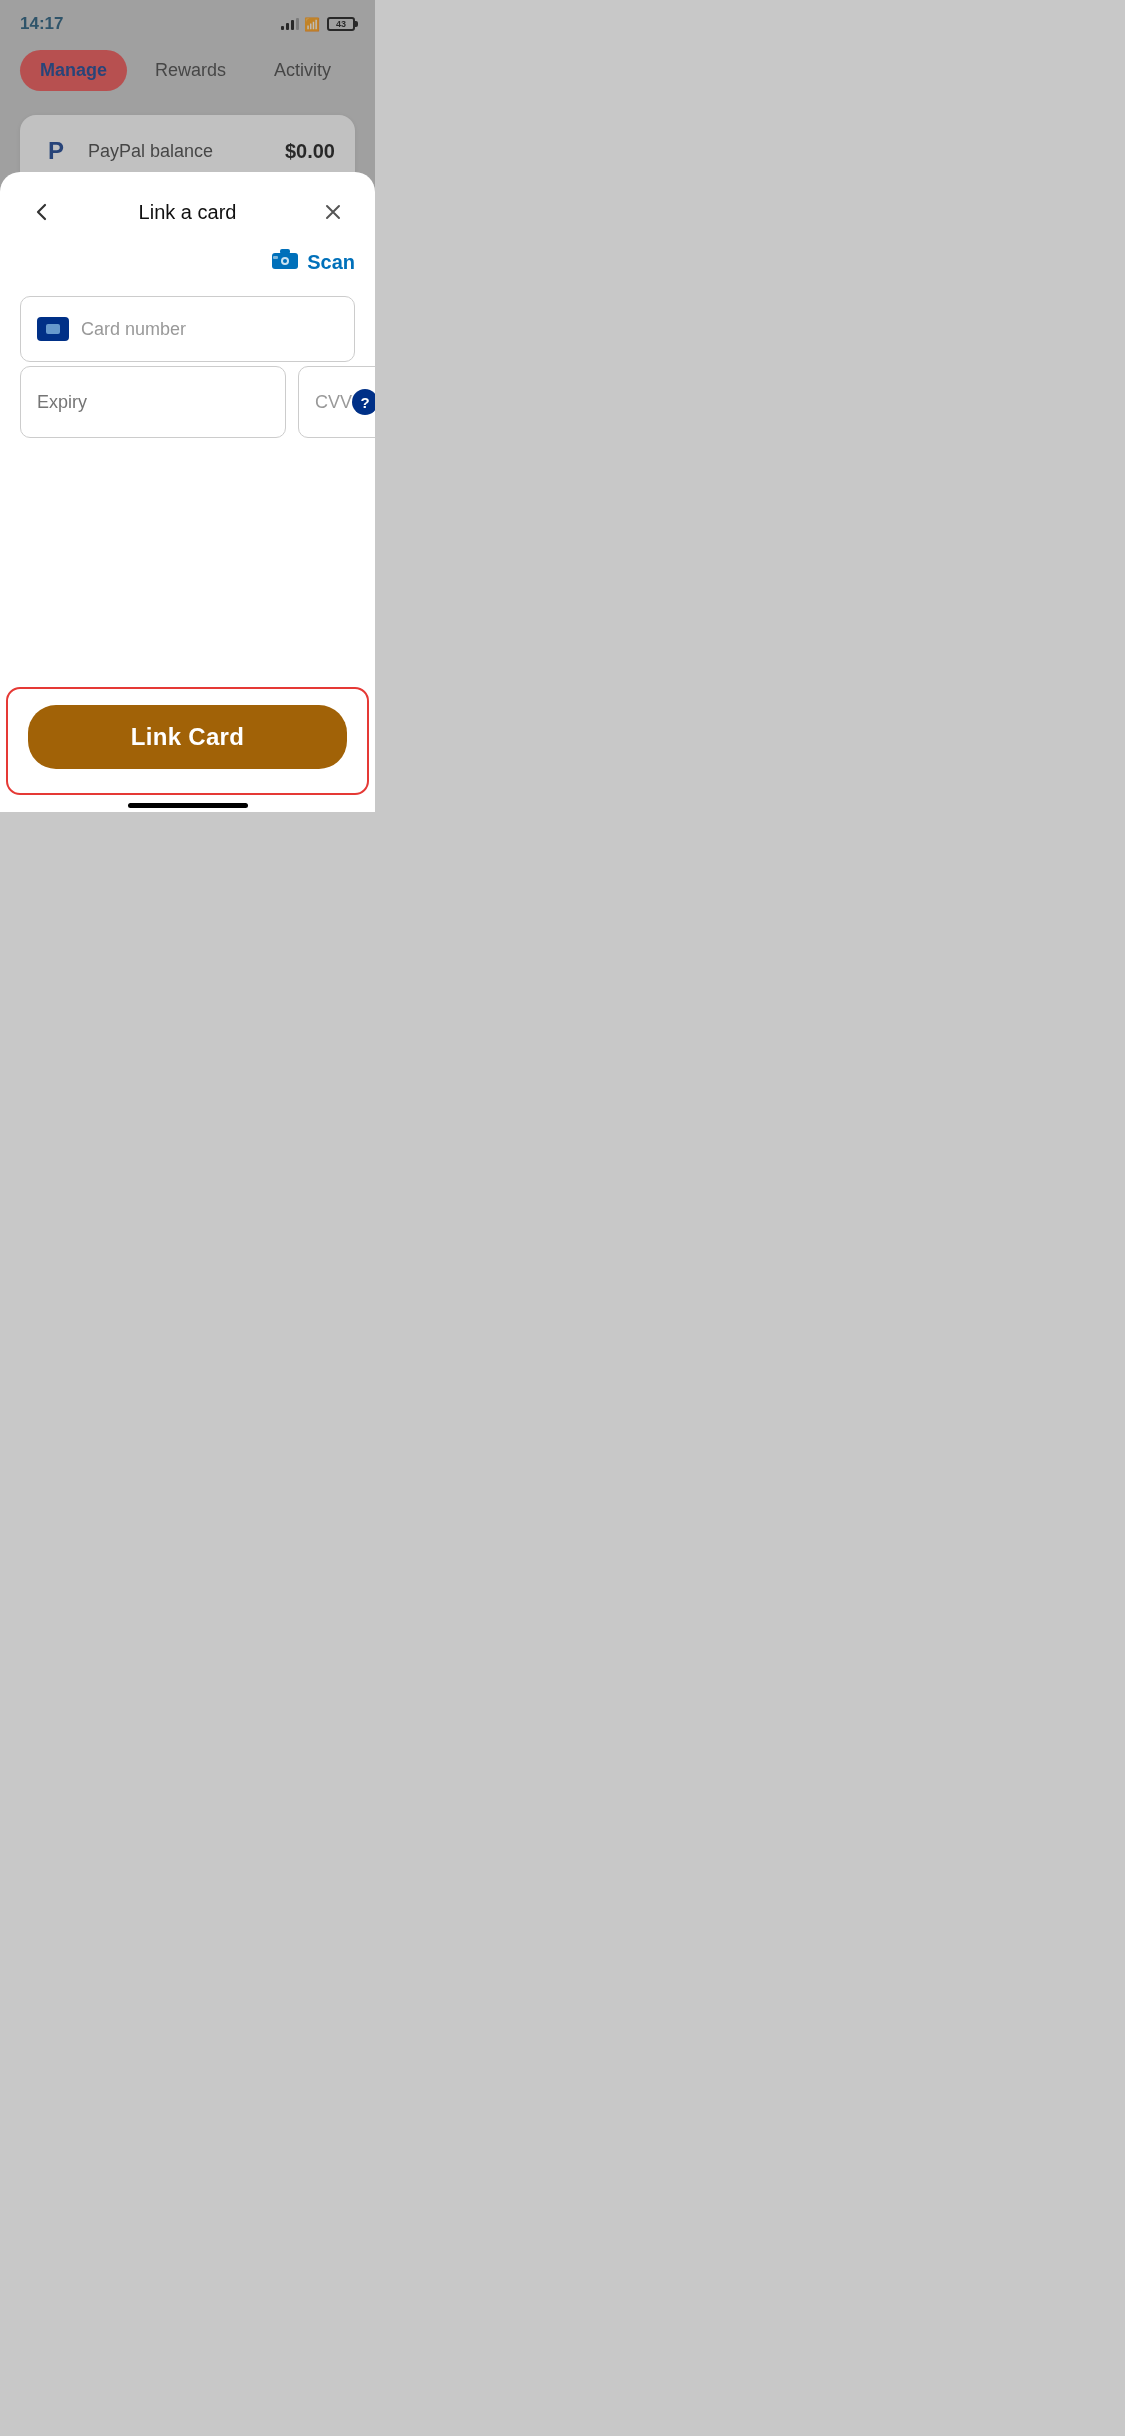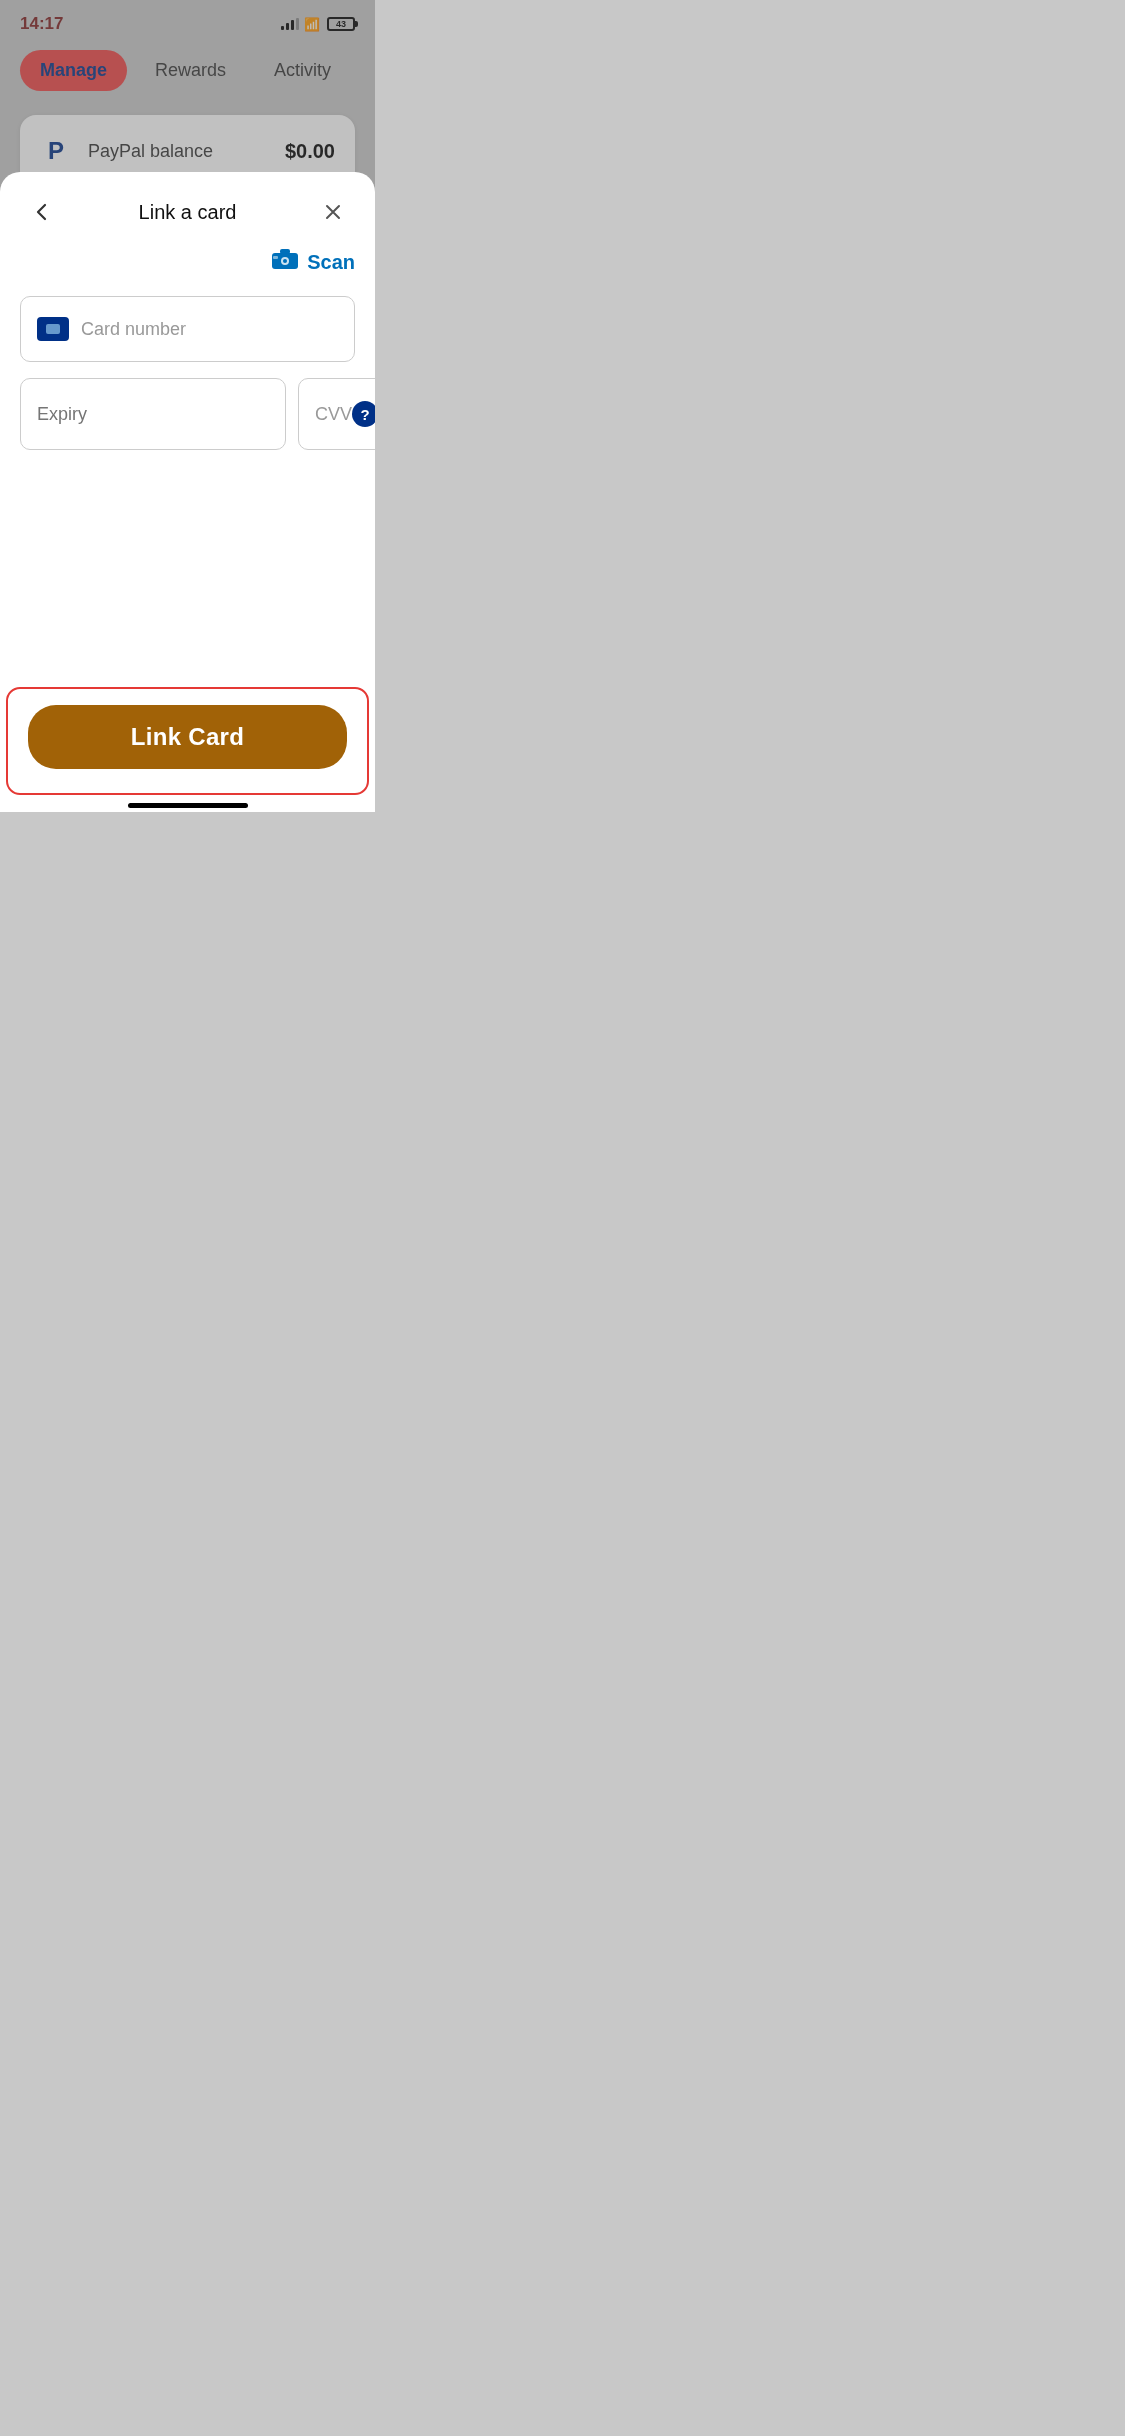--- a/index.html
+++ b/index.html
@@ -17,21 +17,21 @@
     .status-bar {
       display: flex;
       justify-content: space-between;
       align-items: center;
       padding: 14px 20px 8px 20px;
       background: transparent;
     }
     .status-time {
       font-size: 17px;
       font-weight: 600;
-      color: #7f1d1d;
+      color: #0c4a6e;
     }
     .status-icons {
       display: flex;
       align-items: center;
       gap: 6px;
     }
     .signal-icon {
       display: flex;
       align-items: flex-end;
       gap: 2px;
@@ -219,21 +219,21 @@
     }
 
     
     .card-number-input {
       border: 1.5px solid #ccc;
       border-radius: 10px;
       padding: 20px 16px;
       display: flex;
       align-items: center;
       gap: 12px;
-      margin-bottom: 16px;
+      margin-bottom: 4px;
     }
     .card-chip-icon {
       width: 32px;
       height: 24px;
       background: #003087;
       border-radius: 4px;
       display: flex;
       align-items: center;
       justify-content: center;
       position: relative;

